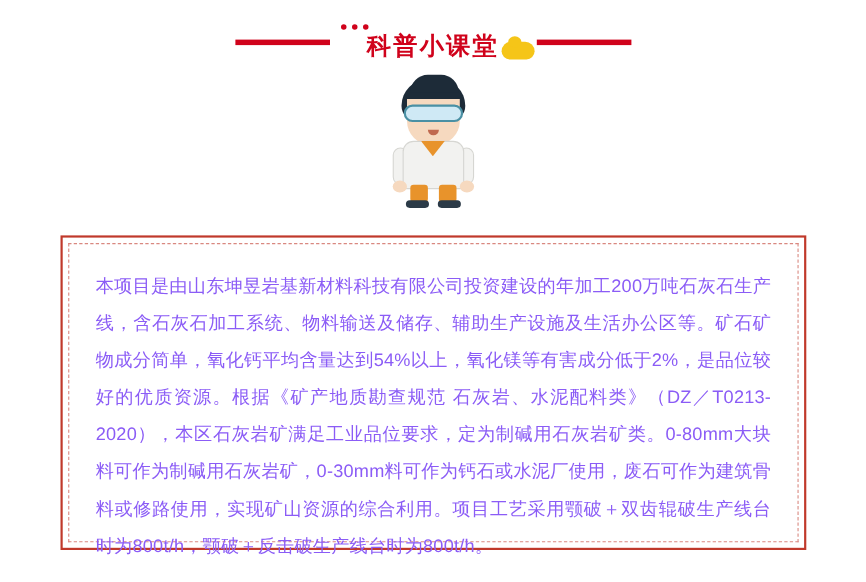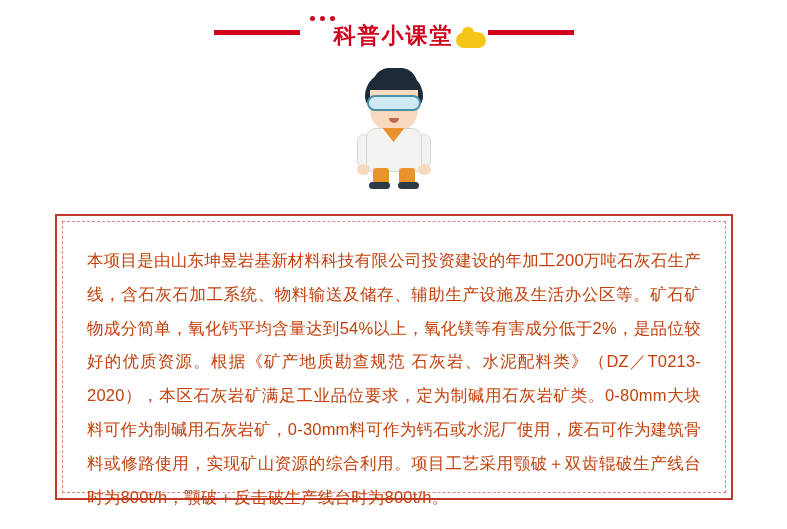--- a/index.html
+++ b/index.html
@@ -18,21 +18,21 @@
     width: 787px;
     height: 529px;
     box-sizing: border-box;
   }
 
   
   .banner {
     position: relative;
     height: 72px;
     display: flex;
-    align-items: center;
+    align-items: flex-end;
     justify-content: center;
   }
   .banner-inner {
     position: relative;
     display: flex;
     align-items: center;
     justify-content: center;
     width: 360px;
     height: 60px;
   }
@@ -268,21 +268,21 @@
   .content-inner {
     width: 100%;
     height: 100%;
     border: 1px dashed #d98880;
     box-sizing: border-box;
     padding: 22px 24px;
   }
   .body-text {
     font-size: 16.5px;
     line-height: 2.05;
-    color: #c2410c;
+    color: #8b5cf6;
     text-align: justify;
     text-justify: inter-ideograph;
     letter-spacing: 0.2px;
     font-family: "Liberation Sans", "DejaVu Sans", sans-serif;
     margin: 0;
     white-space: pre-wrap;
   }
 </style>
 </head>
 <body>

